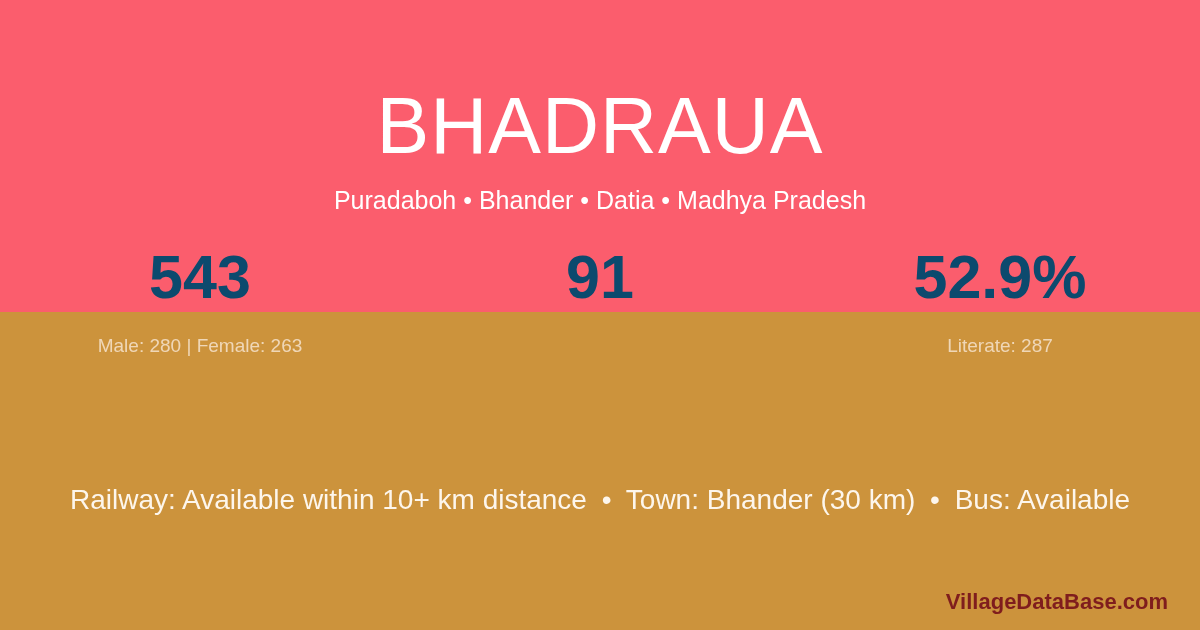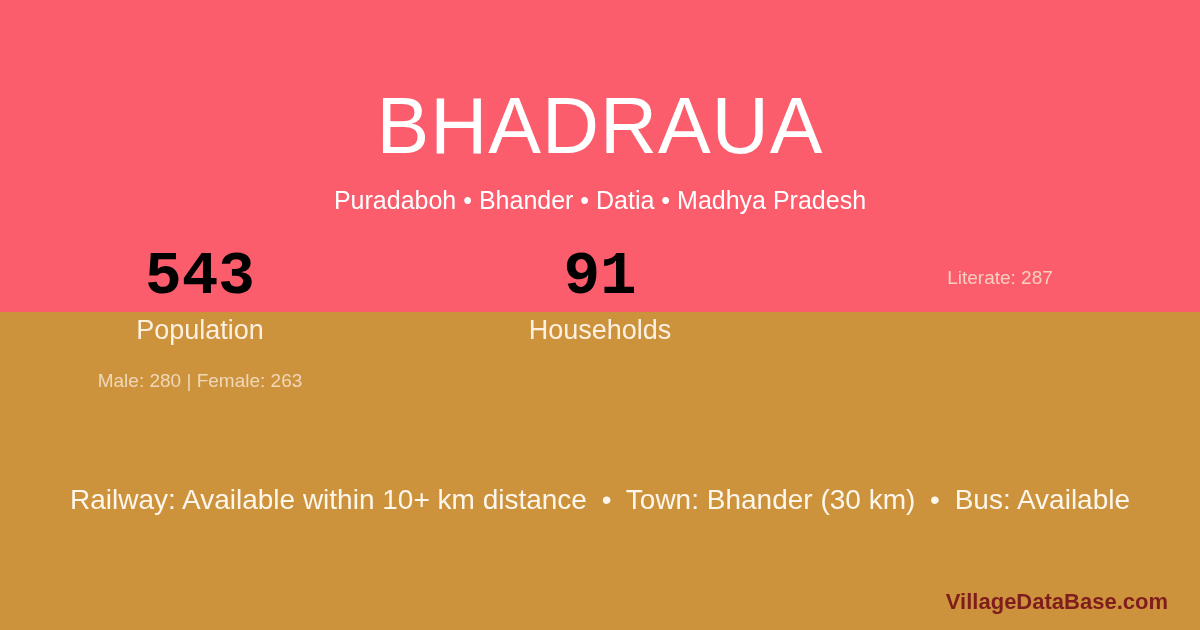--- a/index.html
+++ b/index.html
@@ -84,23 +84,22 @@
     align-items: flex-start;
   }
   .stat-col {
     width: 400px;
     text-align: center;
   }
   .stat-value {
     font-size: 61px;
     font-weight: bold;
     line-height: 68px;
-    color: #000000;
+    color: #0c4a6e;
     white-space: nowrap;
-    font-family: Liberation Mono, monospace;
   }
   .stat-label {
     margin-top: 3px;
     font-size: 27px;
     font-weight: normal;
     line-height: 32px;
     color: #fdf0e0;
     white-space: nowrap;
   }
   .stat-sub {
@@ -152,30 +151,29 @@
 
   <div id="header">
     <h1 id="village-title">BHADRAUA</h1>
     <div id="village-breadcrumb">Puradaboh • Bhander • Datia • Madhya Pradesh</div>
   </div>
 
   <div id="stats-row">
 
     <div class="stat-col">
       <div class="stat-value">543</div>
-      <div class="stat-label">Population</div>
       <div class="stat-sub">Male: 280 | Female: 263</div>
     </div>
 
     <div class="stat-col">
       <div class="stat-value">91</div>
-      <div class="stat-label">Households</div>
     </div>
 
     <div class="stat-col">
+      <div class="stat-value">52.9%</div>
       <div class="stat-sub">Literate: 287</div>
     </div>
 
   </div>
 
   <div id="facility-line">
     <span>Railway: Available within 10+ km distance</span>
     <span class="sep">•</span>
     <span>Town: Bhander (30 km)</span>
     <span class="sep">•</span>

